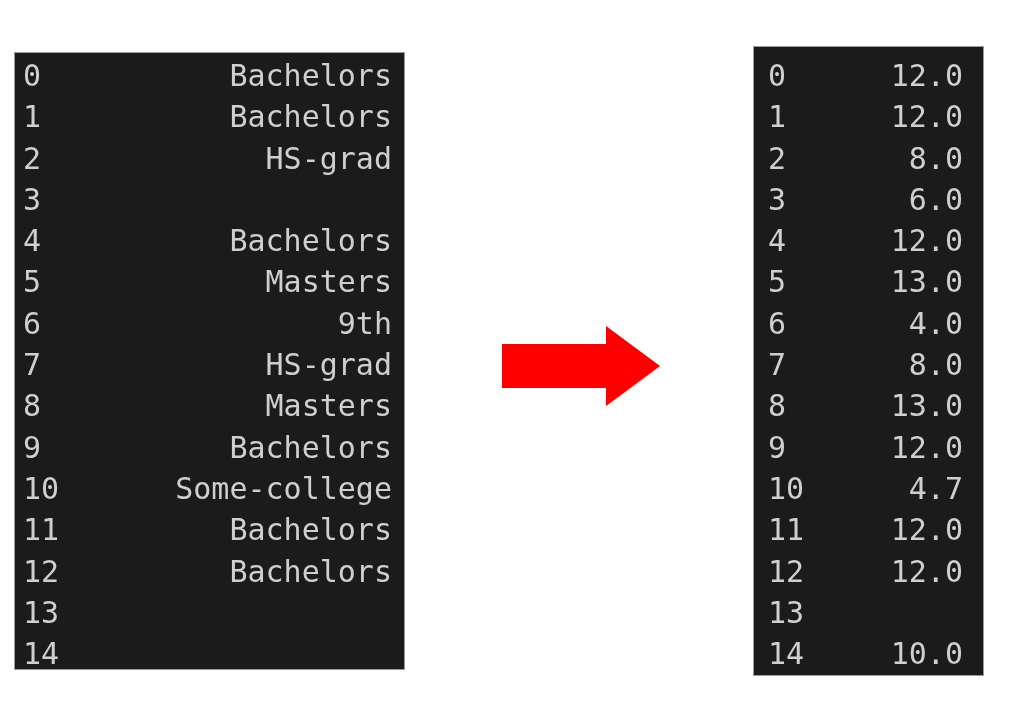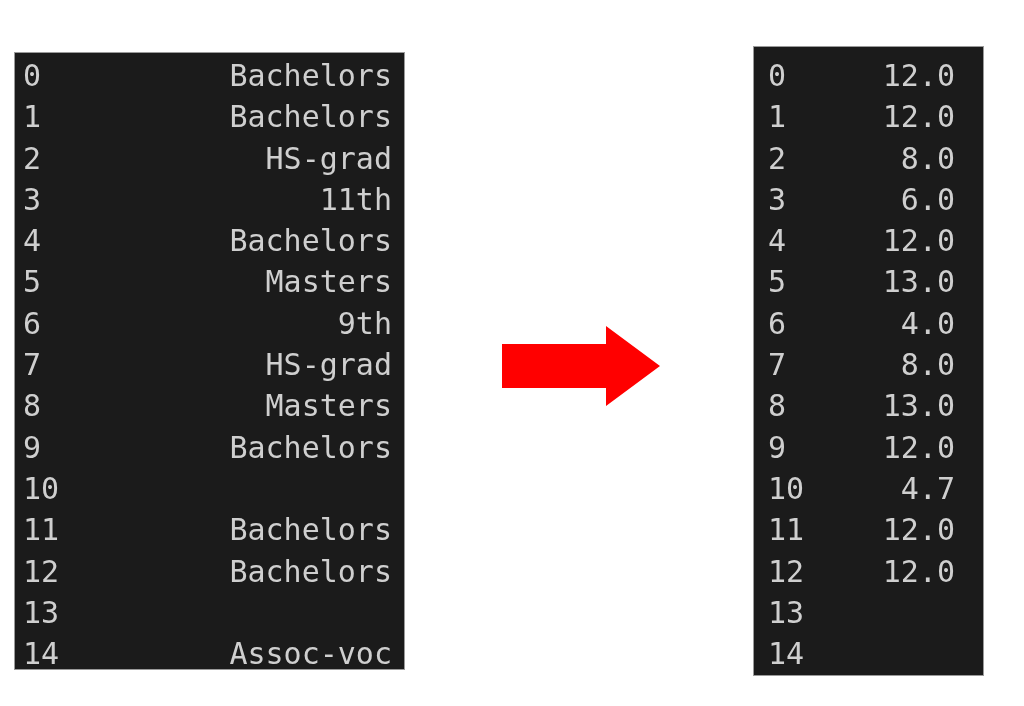--- a/index.html
+++ b/index.html
@@ -50,49 +50,49 @@
     }
     .row .idx {
       position: absolute;
       left: 8px;
     }
     .right-term .row .idx { left: 14px; }
     .row .val {
       position: absolute;
       right: 12px;
     }
-    .right-term .row .val { right: 28px; }
+    .right-term .row .val { right: 20px; }
     .arrow {
       position: absolute;
       left: 502px;
       top: 326px;
       width: 158px;
       height: 80px;
     }
   </style>
 </head>
 <body>
 
 <div class="terminal left-term">
   <div class="rows">
     <div class="row"><span class="idx">0</span><span class="val">Bachelors</span></div>
     <div class="row"><span class="idx">1</span><span class="val">Bachelors</span></div>
     <div class="row"><span class="idx">2</span><span class="val">HS-grad</span></div>
-    <div class="row"><span class="idx">3</span><span class="val">11th</span></div>
+    <div class="row"><span class="idx">3</span></div>
     <div class="row"><span class="idx">4</span><span class="val">Bachelors</span></div>
     <div class="row"><span class="idx">5</span><span class="val">Masters</span></div>
     <div class="row"><span class="idx">6</span><span class="val">9th</span></div>
     <div class="row"><span class="idx">7</span><span class="val">HS-grad</span></div>
     <div class="row"><span class="idx">8</span><span class="val">Masters</span></div>
     <div class="row"><span class="idx">9</span><span class="val">Bachelors</span></div>
-    <div class="row"><span class="idx">10</span></div>
+    <div class="row"><span class="idx">10</span><span class="val">Some-college</span></div>
     <div class="row"><span class="idx">11</span><span class="val">Bachelors</span></div>
     <div class="row"><span class="idx">12</span><span class="val">Bachelors</span></div>
     <div class="row"><span class="idx">13</span></div>
-    <div class="row"><span class="idx">14</span><span class="val">Assoc-voc</span></div>
+    <div class="row"><span class="idx">14</span></div>
   </div>
 </div>
 
 <svg class="arrow" viewBox="0 0 158 80" xmlns="http://www.w3.org/2000/svg">
   <polygon points="0,18 104,18 104,0 158,40 104,80 104,62 0,62" fill="#ff0000"></polygon>
 </svg>
 
 <div class="terminal right-term">
   <div class="rows">
     <div class="row"><span class="idx">0</span><span class="val">12.0</span></div>
@@ -102,15 +102,15 @@
     <div class="row"><span class="idx">4</span><span class="val">12.0</span></div>
     <div class="row"><span class="idx">5</span><span class="val">13.0</span></div>
     <div class="row"><span class="idx">6</span><span class="val">4.0</span></div>
     <div class="row"><span class="idx">7</span><span class="val">8.0</span></div>
     <div class="row"><span class="idx">8</span><span class="val">13.0</span></div>
     <div class="row"><span class="idx">9</span><span class="val">12.0</span></div>
     <div class="row"><span class="idx">10</span><span class="val">4.7</span></div>
     <div class="row"><span class="idx">11</span><span class="val">12.0</span></div>
     <div class="row"><span class="idx">12</span><span class="val">12.0</span></div>
     <div class="row"><span class="idx">13</span></div>
-    <div class="row"><span class="idx">14</span></div>
+    <div class="row"><span class="idx">14</span><span class="val">10.0</span></div>
   </div>
 </div>
 
 </body></html>

